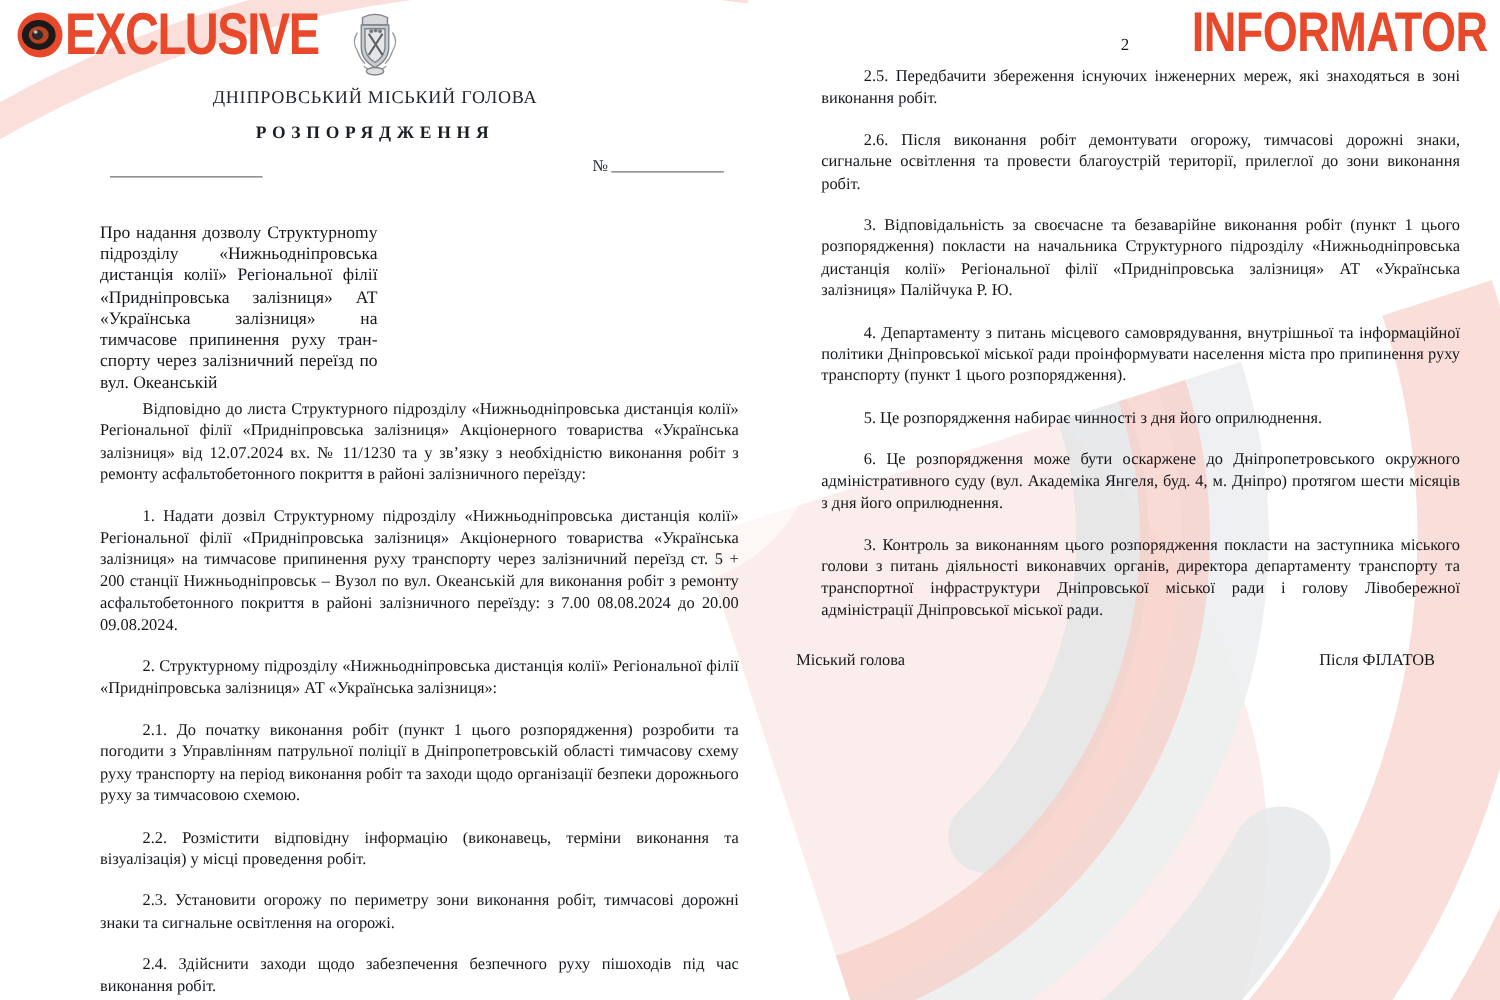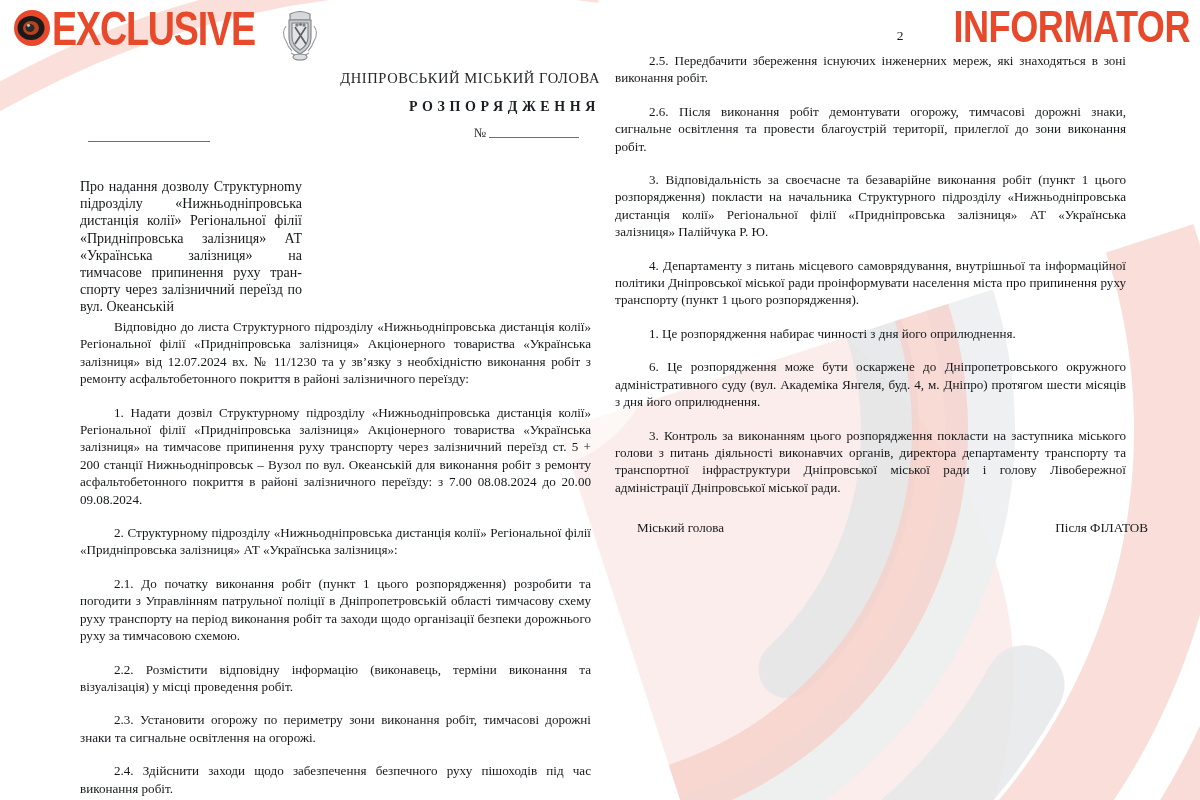--- a/index.html
+++ b/index.html
@@ -81,21 +81,21 @@
   .coat-of-arms {
     position:absolute;
     left:50%; top:6px;
     transform:translateX(-50%);
     width:54px; height:58px;
   }
 
   .doc-title-block {
     position:absolute;
     left:0; right:0; top:70px;
-    text-align:right;
+    text-align:center;
   }
   .doc-title-line1 {
     font-size:14.5px;
     letter-spacing:0.6px;
     color:#23272b;
     white-space:nowrap;
   }
   .doc-title-line2 {
     font-size:14px;
     font-weight:700;
@@ -143,21 +143,21 @@
 
   .body-col {
     position:absolute;
     font-size:13.1px;
     line-height:17.4px;
     color:#15181b;
     text-align:justify;
     text-justify:inter-word;
   }
   #body-left  { left:80px; top:318px; width:511px; }
-  #body-right { left:615px; top:52px; width:511px; }
+  #body-right { left:657px; top:52px; width:511px; }
 
   .body-col p { text-indent:34px; margin:0 0 16px 0; }
   .body-col p:last-child { margin-bottom:0; }
 
   .page-number {
     position:absolute;
     left:0; right:0; top:28px;
     text-align:center;
     font-size:13.5px;
     color:#15181b;
@@ -272,21 +272,21 @@
 
   <div class="sheet" id="sheet-right">
     <div class="page-number">2</div>
   </div>
 
   <div class="body-col" id="body-right">
       <p>2.5. Передбачити збереження існуючих інженерних мереж, які знахо­дяться в зоні виконання робіт.</p>
       <p>2.6. Після виконання робіт демонтувати огорожу, тимчасові дорожні знаки, сигнальне освітлення та провести благоустрій території, прилеглої до зони виконання робіт.</p>
       <p>3. Відповідальність за своєчасне та безаварійне виконання робіт (пункт 1 цього розпорядження) покласти на начальника Структурного підрозділу «Ниж­ньодніпровська дистанція колії» Регіональної філії «Придніпровська залізниця» АТ «Українська залізниця» Палійчука Р. Ю.</p>
       <p>4. Департаменту з питань місцевого самоврядування, внутрішньої та інформаційної політики Дніпровської міської ради проінформувати населення міста про припинення руху транспорту (пункт 1 цього розпорядження).</p>
-      <p>1. Це розпорядження набирає чинності з дня його оприлюднення.</p>
+      <p>5. Це розпорядження набирає чинності з дня його оприлюднення.</p>
       <p>6. Це розпорядження може бути оскаржене до Дніпропетровського окружного адміністративного суду (вул. Академіка Янгеля, буд. 4, м. Дніпро) протягом шести місяців з дня його оприлюднення.</p>
       <p>3. Контроль за виконанням цього розпорядження покласти на заступника міського голови з питань діяльності виконавчих органів, директора департамен­ту транспорту та транспортної інфраструктури Дніпровської міської ради і голову Лівобережної адміністрації Дніпровської міської ради.</p>
     </div>
 
   <div class="signature-row">
     <span>Міський голова</span>
     <span>Після ФІЛАТОВ</span>
   </div>
 
 </div>

